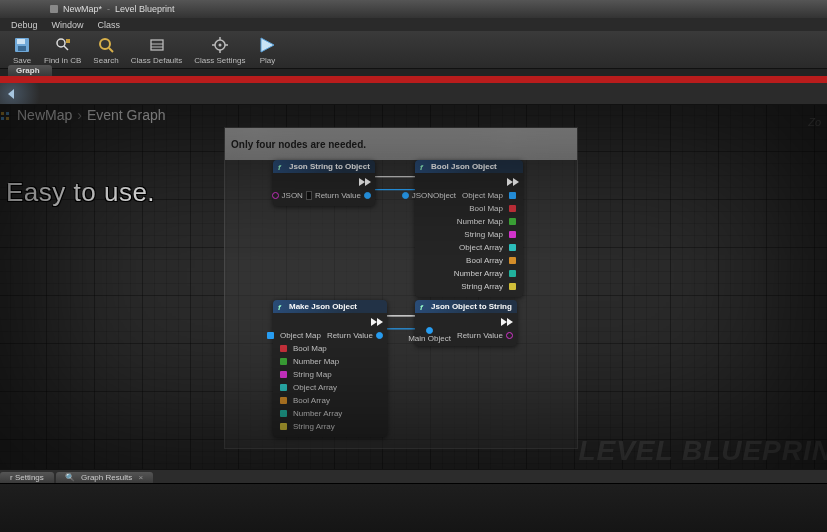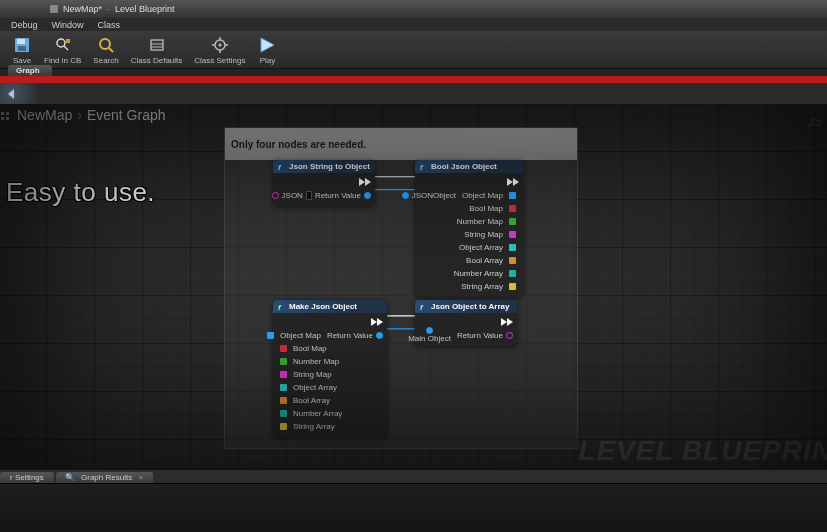--- a/index.html
+++ b/index.html
@@ -357,21 +357,21 @@
       </div>
     </div>
 
     <div class="node" style="left:190px; top:172px; width:102px;">
       <div class="node-head">
         <span class="fn-ic">
             <svg viewBox="0 0 8 8">
               <text x="0" y="7" font-size="8" fill="#9fc" font-style="italic">f</text>
             </svg>
           </span>
-        <span>Json Object to Array</span>
+        <span>Json Object to String</span>
       </div>
       <div class="node-body">
         <div class="row justify">
           <span class="tri in"></span>
           <span class="tri"></span>
         </div>
         <div class="row justify">
           <span style="display:flex;align-items:center;flex-direction:column;">
             <span class="pin" style="border-color:#2aa6ff;background:#2aa6ff"></span>
             <span class="lbl">Main Object</span>

